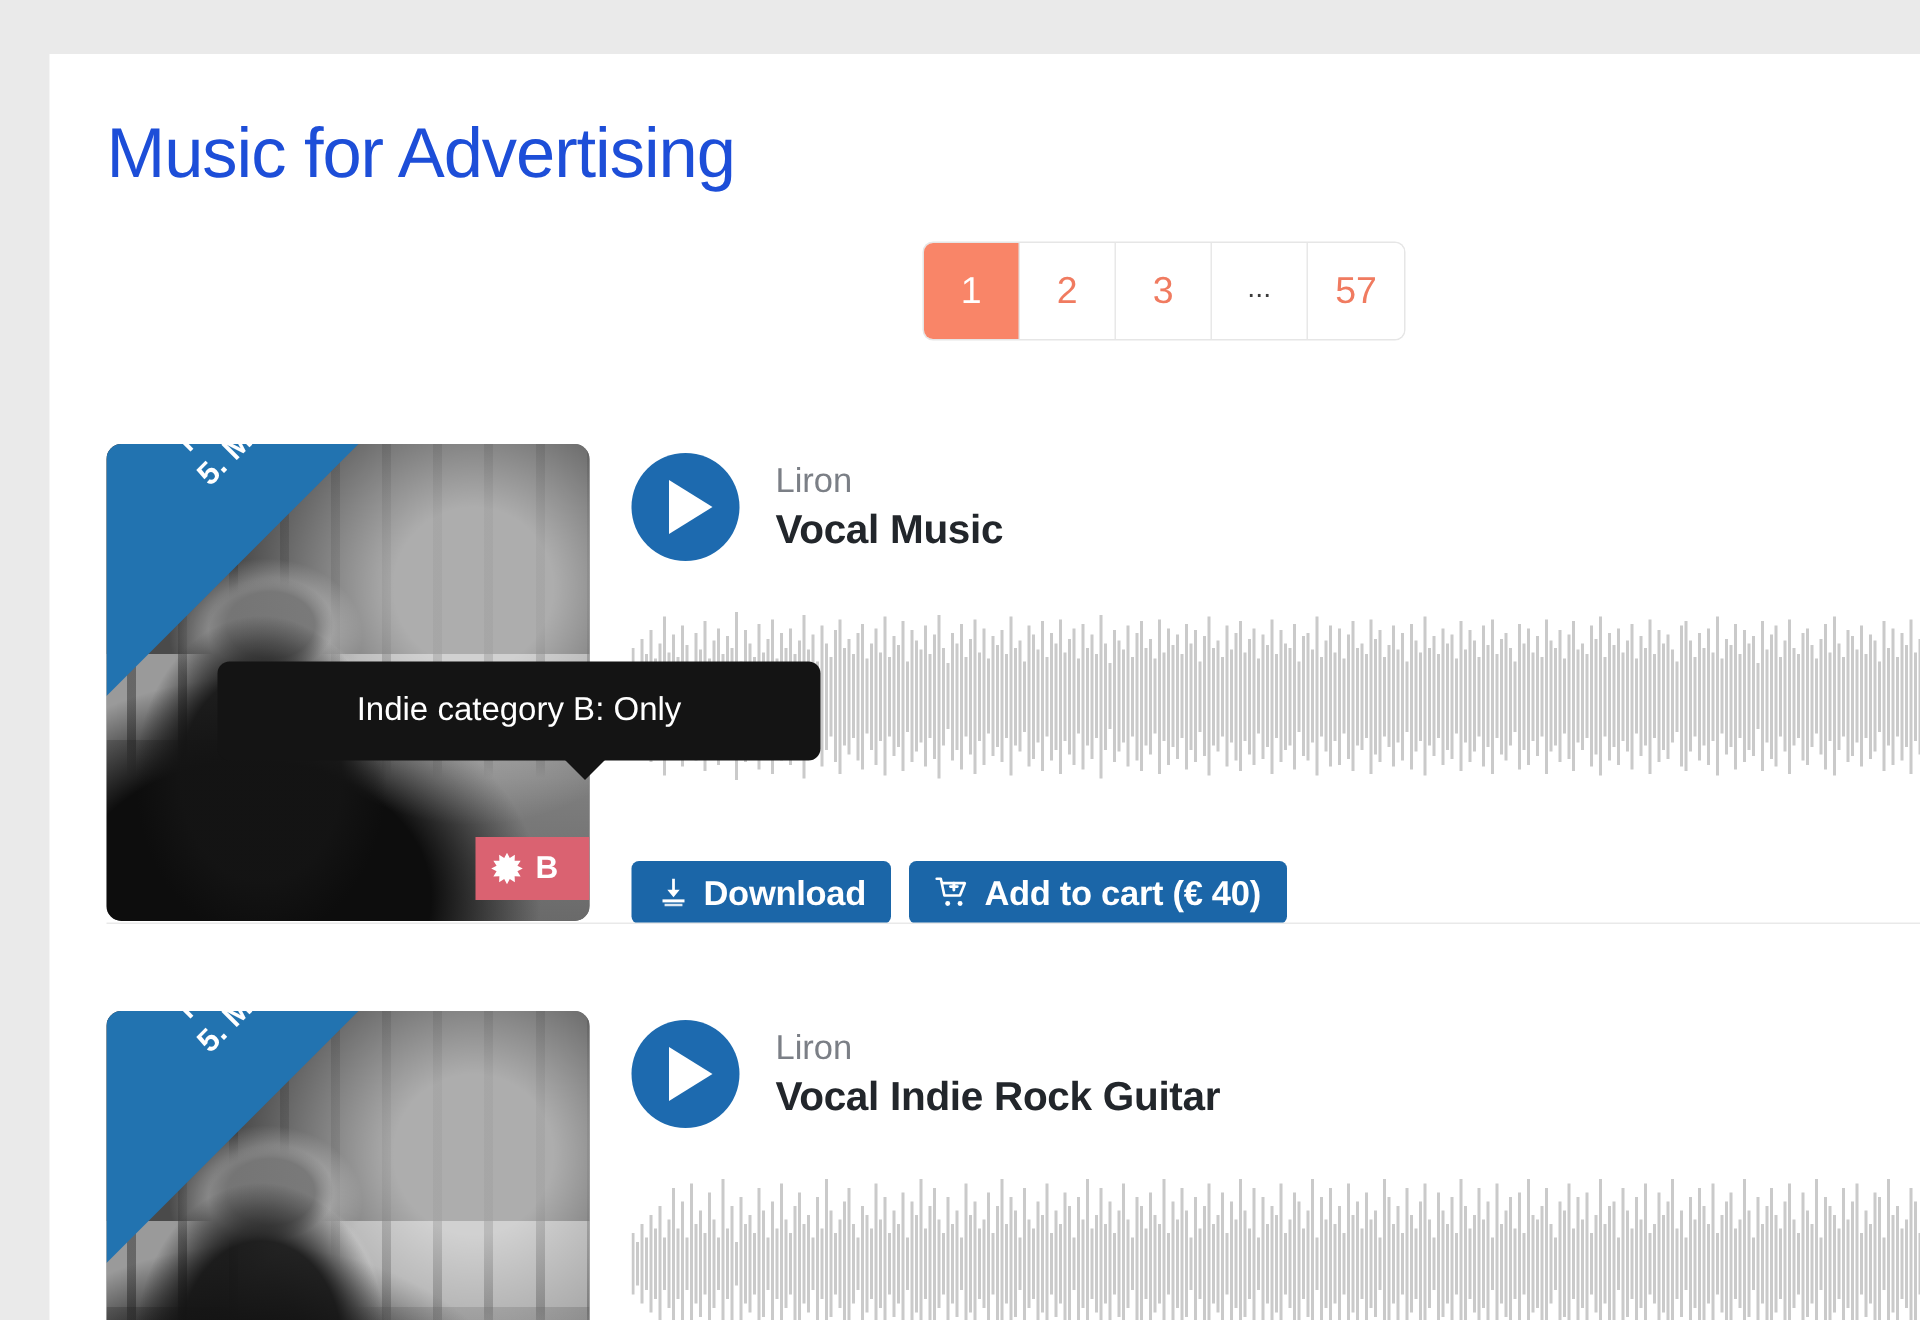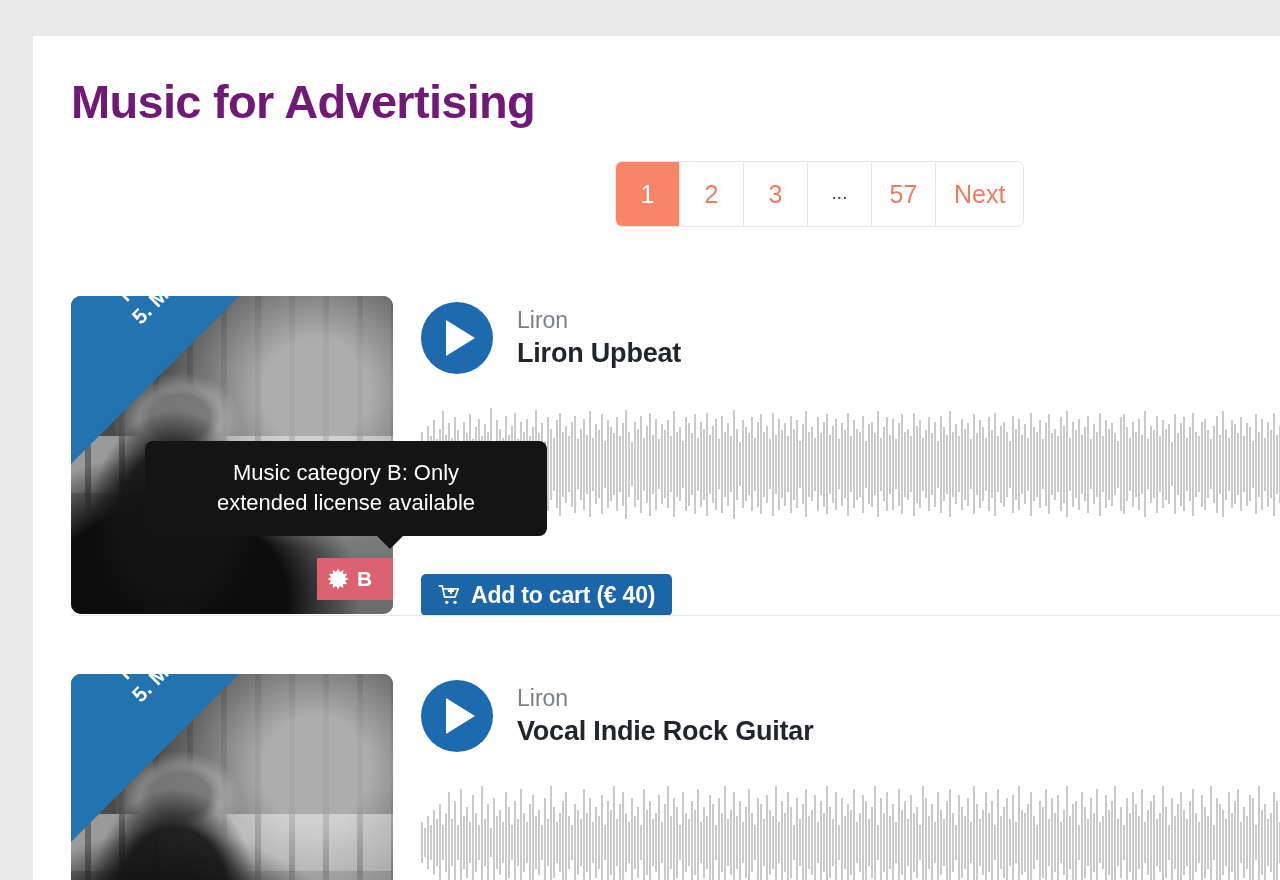--- a/index.html
+++ b/index.html
@@ -30,23 +30,23 @@
   }
 
   
   .page-title {
     position: absolute;
     left: 38px;
     top: 40px;
     margin: 0;
     font-size: 47px;
     line-height: 1.1;
-    font-weight: 700;
+    font-weight: 400;
     letter-spacing: -0.7px;
-    color: #701a75;
+    color: #1d4ed8;
     font-family: "Liberation Sans", sans-serif;
   }
 
   
   .pagination {
     position: absolute;
     left: 583px;
     top: 126px;
     display: flex;
     border-radius: 6px;
@@ -318,21 +318,20 @@
 <div class="content-card">
 
   <h1 class="page-title">Music for Advertising</h1>
 
   <div class="pagination">
       <div class="page-btn active">1</div>
       <div class="page-btn">2</div>
       <div class="page-btn">3</div>
       <div class="page-btn ellipsis">...</div>
       <div class="page-btn">57</div>
-      <div class="page-btn">Next</div>
     </div>
 
   <div id="track-list">
       <div class="track-row row-0">
         <div class="thumb">
           <div class="thumb-photo"></div>
           <div class="ribbon"></div>
           <div class="ribbon-text">
             <span class="ribbon-line">NEW</span>
             <span class="ribbon-line">5. Mar</span>
@@ -346,21 +345,21 @@
             <span>B</span>
           </div>
         </div>
         <div class="track-main">
           <div class="track-head">
             <div class="play-btn">
               <span class="play-tri"></span>
             </div>
             <div class="track-meta">
               <span class="track-artist">Liron</span>
-              <span class="track-title">Liron Upbeat</span>
+              <span class="track-title">Vocal Music</span>
             </div>
           </div>
           <div class="waveform">
             <i class="wave-bar" style="height: 65px;"></i>
             <i class="wave-bar" style="height: 44px;"></i>
             <i class="wave-bar" style="height: 77px;"></i>
             <i class="wave-bar" style="height: 56px;"></i>
             <i class="wave-bar" style="height: 88px;"></i>
             <i class="wave-bar" style="height: 50px;"></i>
             <i class="wave-bar" style="height: 71px;"></i>
@@ -639,34 +638,44 @@
             <i class="wave-bar" style="height: 65px;"></i>
             <i class="wave-bar" style="height: 91px;"></i>
             <i class="wave-bar" style="height: 53px;"></i>
             <i class="wave-bar" style="height: 85px;"></i>
             <i class="wave-bar" style="height: 68px;"></i>
             <i class="wave-bar" style="height: 103px;"></i>
             <i class="wave-bar" style="height: 59px;"></i>
             <i class="wave-bar" style="height: 77px;"></i>
           </div>
           <div class="actions">
+            <button class="btn">
+              <span>
+                <svg width="22" height="22" viewBox="0 0 24 24" fill="#fff" aria-hidden="true">
+                  <path d="M11 2h2v8h3.5L12 15.5 7.5 10H11V2z"></path>
+                  <path d="M4 17h16v2.2H4z"></path>
+                  <path d="M5.5 20.2h13V22h-13z" opacity=".85"></path>
+                </svg>
+              </span>
+              <span>Download</span>
+            </button>
             <button class="btn">
               <span>
                 <svg width="24" height="22" viewBox="0 0 26 24" fill="none" stroke="#fff" stroke-width="1.9" stroke-linecap="round" stroke-linejoin="round" aria-hidden="true">
                   <path d="M1.5 2h3l2.6 12.2h11.3L22 5.2H6"></path>
                   <circle cx="9.5" cy="20" r="1.8" fill="#fff" stroke="none"></circle>
                   <circle cx="18.5" cy="20" r="1.8" fill="#fff" stroke="none"></circle>
                   <path d="M14 5.2v5M11.5 7.7h5" stroke-width="2.1"></path>
                 </svg>
               </span>
               <span>Add to cart (€ 40)</span>
             </button>
           </div>
         </div>
-        <div class="tooltip"><span>Music category B: Only</span><br><span>extended license available</span><span class="tooltip-arrow"></span></div>
+        <div class="tooltip"><span>Indie category B: Only</span><br><span class="tooltip-arrow"></span></div>
         <div class="row-divider"></div>
       </div>
       <div class="track-row row-1">
         <div class="thumb">
           <div class="thumb-photo"></div>
           <div class="ribbon"></div>
           <div class="ribbon-text">
             <span class="ribbon-line">NEW</span>
             <span class="ribbon-line">5. Mar</span>
           </div>

